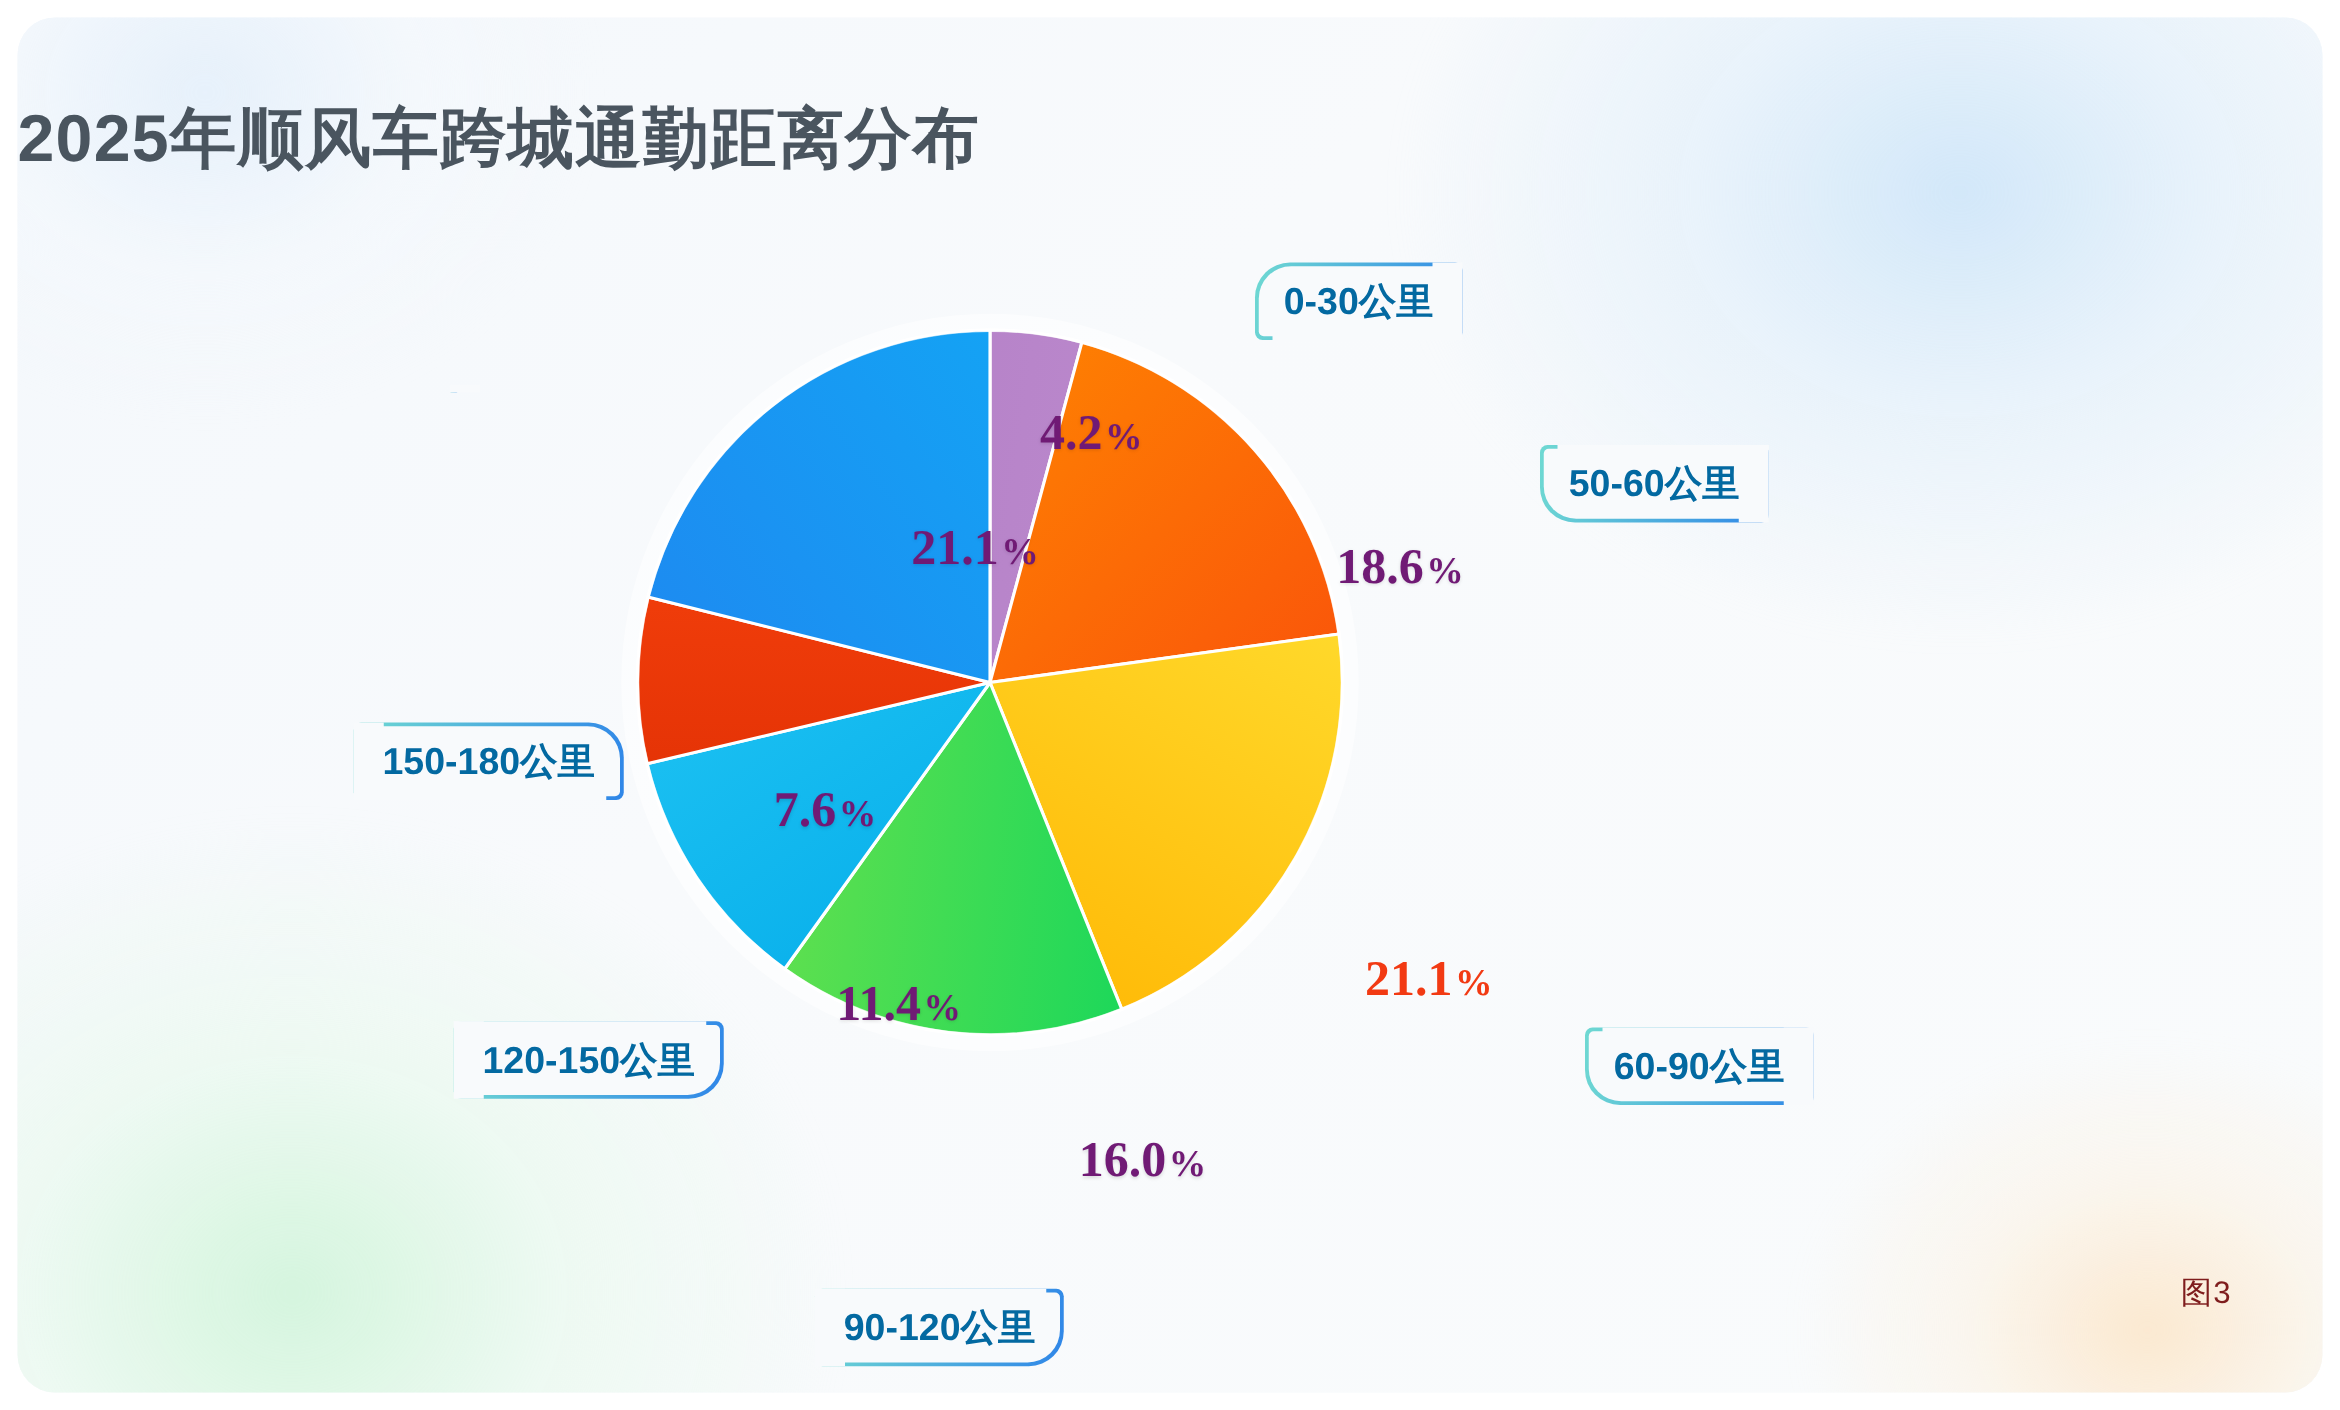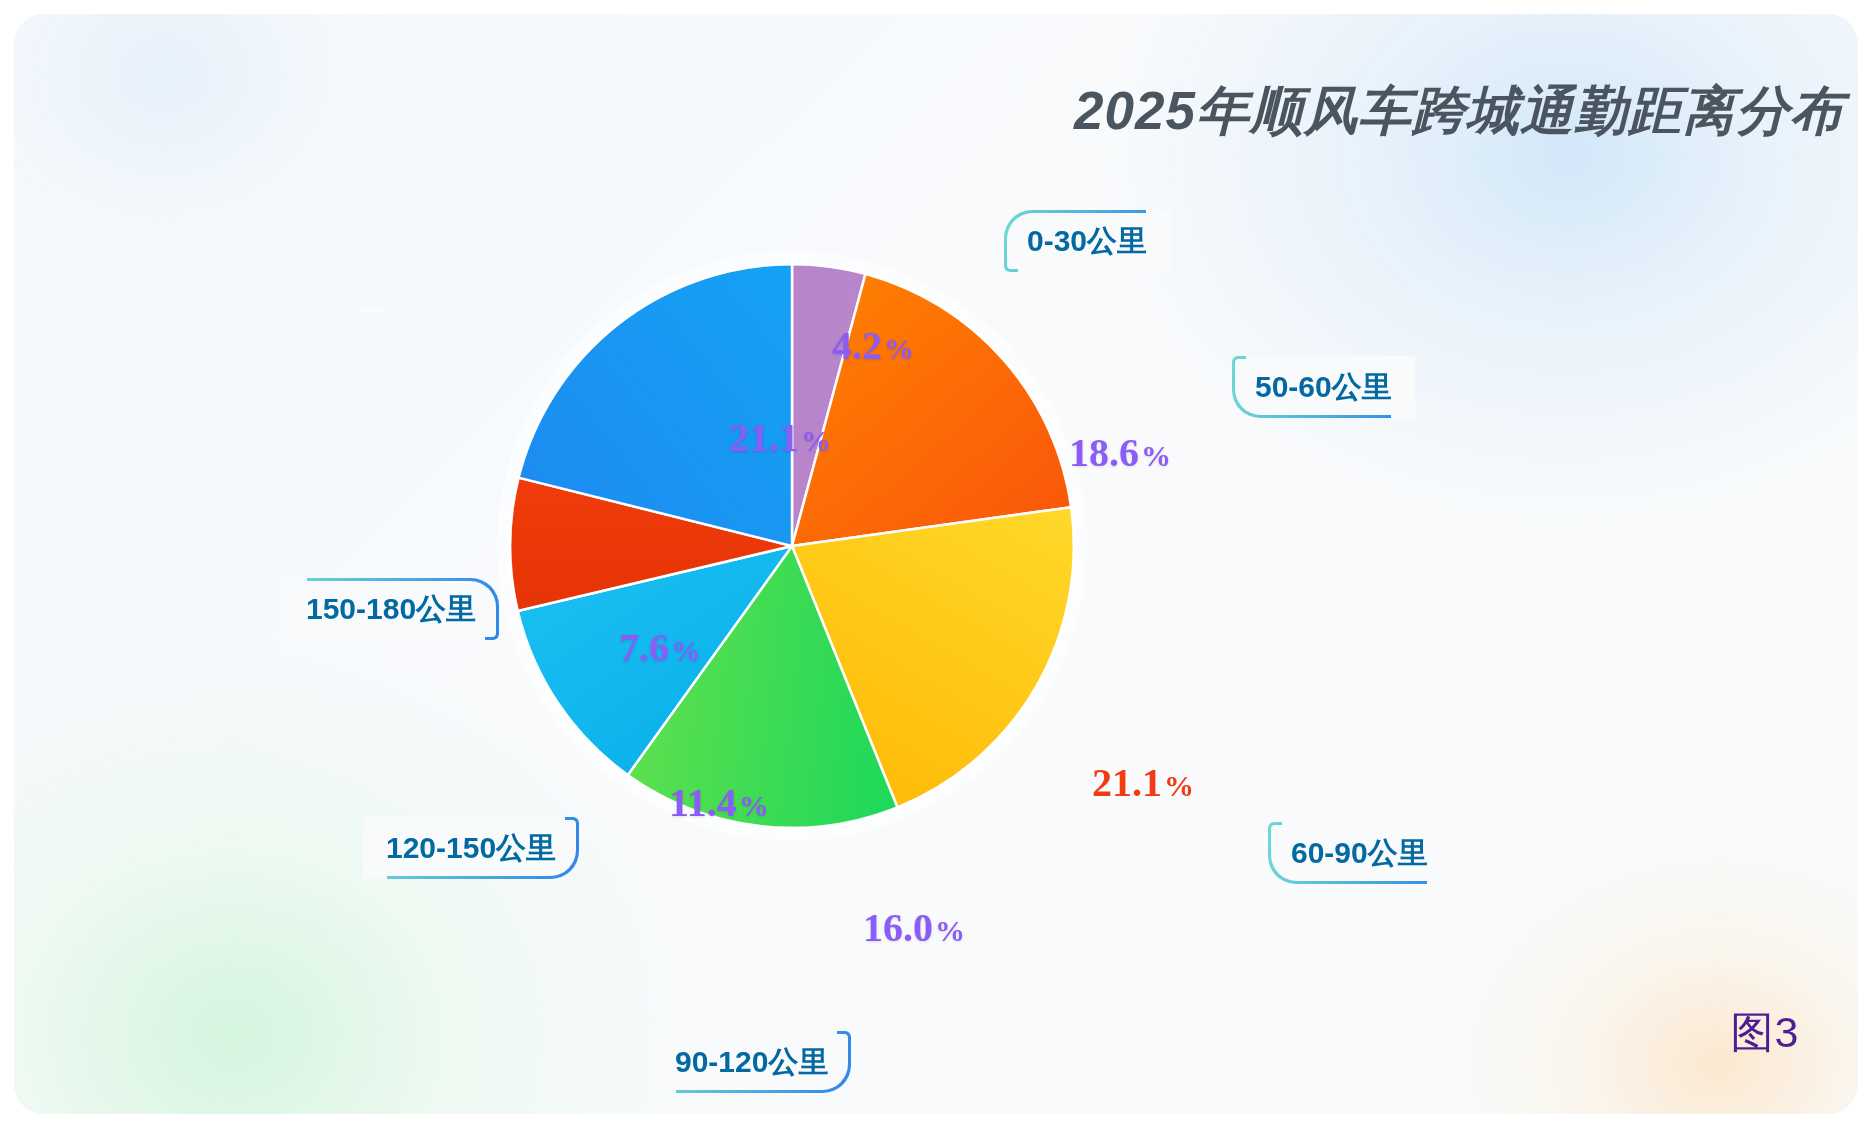--- a/index.html
+++ b/index.html
@@ -62,47 +62,46 @@
     top: -200px;
     width: 620px;
     height: 520px;
     background: radial-gradient(closest-side, rgba(226,238,250,0.8) 0%, rgba(243,248,253,0.4) 55%, rgba(250,252,254,0) 100%);
   }
 
   
   #title {
     position: absolute;
     left: 0;
-    right: 14px;
+    right: 0;
     top: 62px;
-    text-align: right;
+    text-align: left;
     font-size: 53px;
     font-weight: 700;
     color: #4a555f;
     letter-spacing: 1px;
     white-space: nowrap;
-    font-style: italic;
   }
 
   
   #pie-wrap {
     position: absolute;
     left: 478px;
     top: 232px;
     width: 600px;
     height: 600px;
   }
   #pie-svg { display: block; width: 600px; height: 600px; overflow: visible; }
 
   
   .pct {
     position: absolute;
     font-family: "Liberation Serif", "DejaVu Serif", serif;
     font-weight: 700;
-    color: #8b5cf6;
+    color: #701a75;
     white-space: nowrap;
     text-shadow: 0 1px 3px rgba(0,0,0,0.13);
     pointer-events: none;
   }
   .pct .num { font-size: 40px; }
   .pct .sym { font-size: 30px; margin-left: 2px; }
   .pct.highlight { color: #f23a13; text-shadow: none; }
 
   
   .chip-grad {
@@ -139,22 +138,22 @@
   
   #watermark {
     position: absolute;
     right: 38px;
     bottom: 26px;
     width: 110px;
     height: 110px;
     display: flex;
     align-items: center;
     justify-content: center;
-    font-size: 43px;
-    color: #4c1d95;
+    font-size: 25px;
+    color: #7f1d1d;
     letter-spacing: 1px;
   }
 </style>
 </head>
 <body>
 
 <div id="card">
   <div class="bg-base"></div>
   <div class="glow glow-tr"></div>
   <div class="glow glow-tl"></div>

